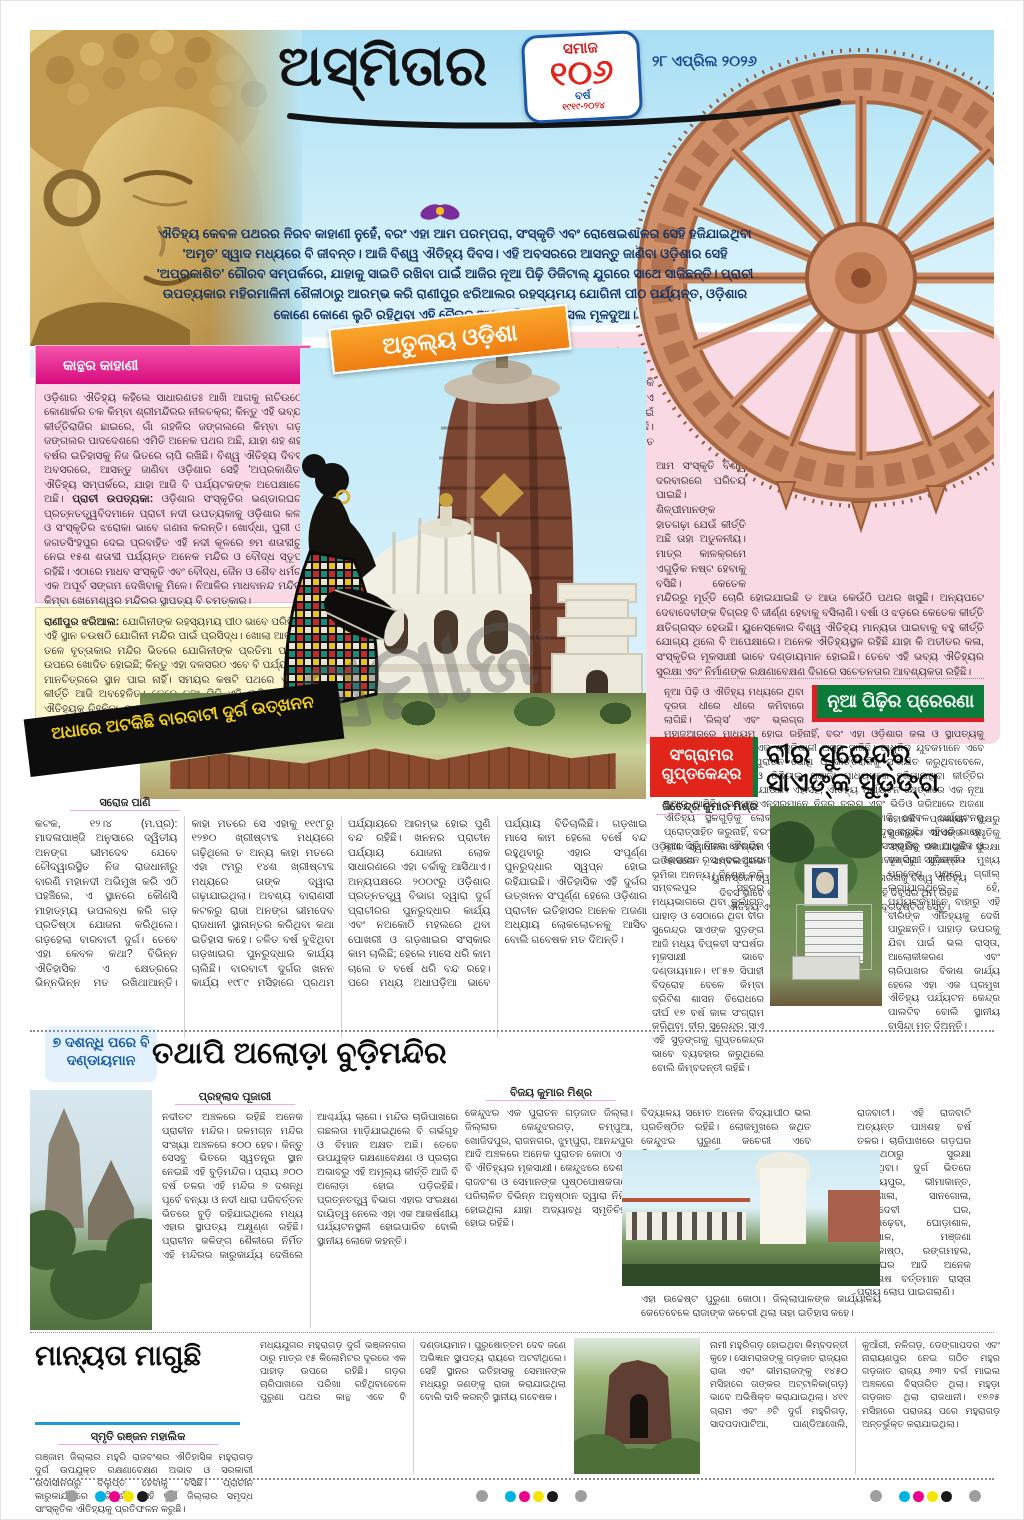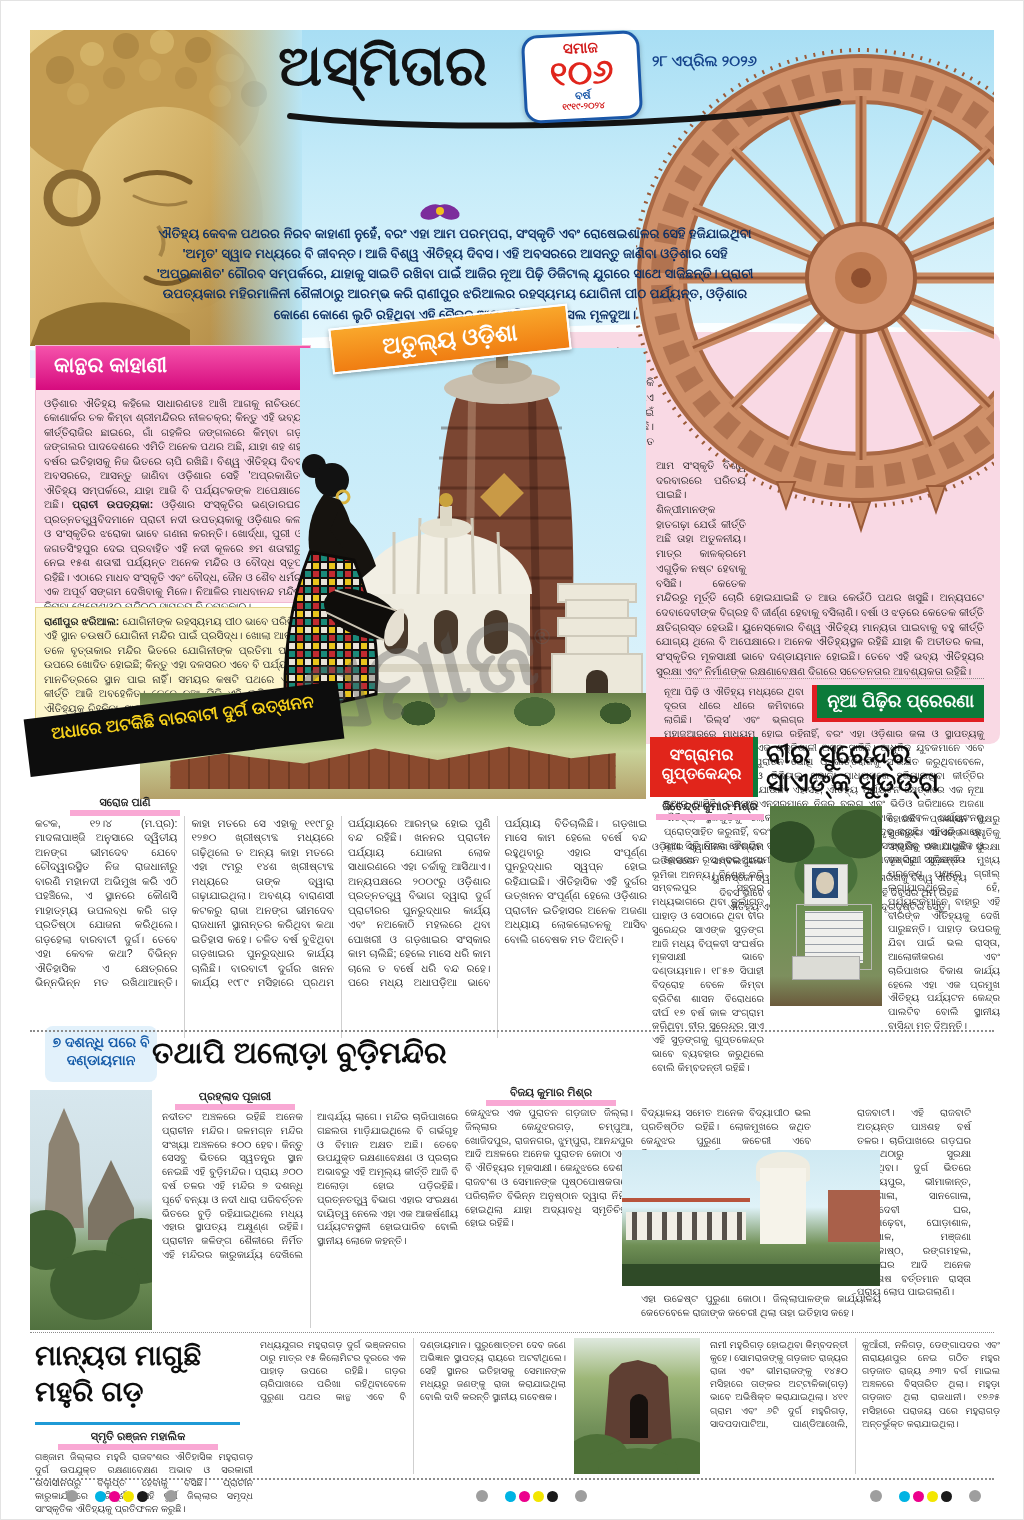--- a/index.html
+++ b/index.html
@@ -25,22 +25,22 @@
   .badge .yr{color:#d11a1a;font-weight:700;font-size:9px;line-height:1.2;}
   .mh-date{left:652px;top:52px;z-index:8;color:#16448c;font-size:15px;font-weight:700;}
   .flower{left:418px;top:200px;width:44px;height:24px;z-index:7;}
   .intro{left:152px;top:224px;width:606px;z-index:7;color:#0e2f63;font-size:13px;line-height:1.55;
      font-weight:600;text-align:center;}
   
   .statue{left:30px;top:30px;width:272px;height:316px;z-index:3;}
   .wheel{left:636px;top:30px;width:358px;height:545px;z-index:6;overflow:hidden;pointer-events:none;}
   
   .kantha{left:35px;top:345px;width:276px;height:258px;z-index:4;background:#fbd9e6;border:1px solid #f1b9d2;box-sizing:border-box;}
-  .kantha-bar{height:44px;background:linear-gradient(180deg,#f553ab,#d60b7e);color:#fff;font-weight:800;
-     font-size:21px;line-height:38px;padding-left:18px;}
+  .kantha-bar{height:38px;background:linear-gradient(180deg,#f553ab,#d60b7e);color:#fff;font-weight:800;
+     font-size:14px;line-height:38px;padding-left:27px;}
   .kantha .bt{padding:6px 8px 4px 8px;}
   .kantha-yellow{left:35px;top:607px;width:276px;height:133px;z-index:4;background:#fdf6cd;border:1px solid #e3d489;
      box-sizing:border-box;padding:6px 8px;}
   .lead{font-weight:800;}
   
   .atulya{left:318px;top:332px;width:682px;height:412px;z-index:4;background:#f9d9e4;
      border-radius:120px 10px 10px 60px;box-sizing:border-box;padding:14px 16px 10px 16px;}
   .sp-a{float:left;width:250px;height:42px;}
   .sp-b{float:left;clear:left;width:322px;height:352px;}
   .sp-c{float:right;width:330px;height:112px;}
@@ -69,21 +69,21 @@
      background:radial-gradient(26px 20px at 12% 60%,#3c5a2d 60%,transparent 61%),radial-gradient(30px 22px at 32% 55%,#49683a 60%,transparent 61%),radial-gradient(28px 20px at 55% 60%,#3c5a2d 60%,transparent 61%),radial-gradient(34px 24px at 78% 55%,#4a6a38 60%,transparent 61%),radial-gradient(26px 18px at 94% 60%,#3c5a2d 60%,transparent 61%);}
   .fp-bricks{position:absolute;left:6%;top:52px;width:88%;height:44px;
      background:repeating-linear-gradient(90deg,#8a4a2e 0 18px,#6d3a22 18px 20px),repeating-linear-gradient(180deg,rgba(0,0,0,0) 0 9px,rgba(0,0,0,.35) 9px 11px);
      clip-path:polygon(0 38%,12% 20%,30% 42%,46% 8%,60% 34%,76% 4%,90% 30%,100% 18%,100% 100%,0 100%);}
   .black-banner{left:26px;top:700px;width:316px;height:58px;z-index:9;transform:rotate(-7deg);
      background:#0d0d0d;color:#f7d21c;font-weight:800;font-size:17px;text-align:center;
      padding:8px 6px;box-sizing:border-box;line-height:1.2;}
   .big-hl{left:248px;top:748px;width:410px;z-index:9;font-size:37px;font-weight:800;color:#000;line-height:1.05;
      text-shadow:-2px -2px 0 #fff,2px -2px 0 #fff,-2px 2px 0 #fff,2px 2px 0 #fff,0 2px 0 #fff,0 -2px 0 #fff,2px 0 0 #fff,-2px 0 0 #fff,0 4px 7px rgba(0,0,0,.45);}
   .byline{display:block;font-weight:800;font-size:11px;color:#222;text-align:center;
-     border-bottom:6px solid #f9a8d4;padding-bottom:1px;}
+     border-bottom:1px solid #f9a8d4;padding-bottom:1px;}
   .garkhai-byline{left:70px;top:796px;width:110px;z-index:6;}
   .garkhai-cols{left:35px;top:816px;width:612px;height:222px;z-index:6;
      columns:4;column-gap:14px;column-rule:1px solid #cfcfcf;}
   .bt{font-size:10.5px;line-height:1.38;text-align:justify;color:#1d1d1d;}
   
   .red-label{left:650px;top:737px;width:108px;height:60px;z-index:6;background:#e1251b;color:#fff;
      font-weight:800;font-size:16px;line-height:1.2;text-align:center;padding-top:8px;box-sizing:border-box;
      border-right:5px solid #0c7a3a;}
   .sur-hl{left:766px;top:740px;width:236px;z-index:6;font-size:27px;font-weight:800;color:#0d0d0d;line-height:1.05;}
   .sur-byline{left:656px;top:800px;width:108px;z-index:6;}
@@ -416,21 +416,20 @@
       <div class="pp-dome"></div>
       <div class="pp-tower"></div>
     <div class="pp-red"></div>
       <div class="pp-hedge"></div>
   </div>
   <div class="abs keon-tail bt" style="font-size:10px">ଏହା ଉଚ୍ଚେଷ୍ଟ ପୁରୁଣା କୋଠା। ଜିଲ୍ଲାପାଳଙ୍କ କାର୍ଯ୍ୟାଳୟ କେତେବେଳେ ରାଜାଙ୍କ କଚେରୀ ଥିଲା ତାହା ଇତିହାସ କହେ।</div>
   <div class="abs keon-col3 bt" style="font-size:10px">ରାଜବାଟୀ। ଏହି ରାଜବାଟି ଅତ୍ୟନ୍ତ ପାଞ୍ଚଶହ ବର୍ଷ ତଳର। ଚାରିପାଖରେ ଗଡ଼ଘର ଚଉପଥଠାରୁ ସୁରକ୍ଷା ଦେଇଥିବା। ଦୁର୍ଗ ଭିତରେ ଅଦୃଶ୍ୟପୁର, ଭୀମାକାନ୍ତ, ବରଗୋଳା, ସାନଗୋଳା, ଦଣ୍ଡଦେବୀ ଘର, ଚାରିଶାଢ଼େବା, ଘୋଡ଼ାଶାଳ, ହାତୀଶାଳ, ମଞ୍ଜଣା ପ୍ରକୋଷ୍ଠ, ରଙ୍ଗମହଲ, ବିଚାରଘର ଆଦି ଅନେକ ଅବଶେଷ ବର୍ତ୍ତମାନ ରାସ୍ତା ପ୍ରାୟ ଲୋପ ପାଇଗଲାଣି।</div>
 
   <div class="abs mah-hl">
     <div>ମାନ୍ୟତା ମାଗୁଛି</div>
-    <div>ମହୁରି ଗଡ଼</div>
   </div>
   <div class="abs mah-rule"></div>
   <span class="abs byline mah-byline">ସ୍ମୃତି ରଞ୍ଜନ ମହାଲିକ</span>
   <div class="abs mah-intro bt">ଗଞ୍ଜାମ ଜିଲ୍ଲାର ମହୁରି ରାଜବଂଶର ଐତିହାସିକ ମହୁରାଗଡ଼ ଦୁର୍ଗ ଉପଯୁକ୍ତ ରକ୍ଷଣାବେକ୍ଷଣ ଅଭାବ ଓ ସରକାରୀ ଉଦାସୀନତାରୁ ବିଲୁପ୍ତ ହେବାକୁ ବସିଛି। ପ୍ରାଚୀନ କାରୁକାର୍ଯ୍ୟରେ ପରିପୂର୍ଣ୍ଣ ଏହି ଦୁର୍ଗ ଜିଲ୍ଲାର ସମୃଦ୍ଧ ସାଂସ୍କୃତିକ ଐତିହ୍ୟକୁ ପ୍ରତିଫଳନ କରୁଛି।</div>
   <div class="abs mah-left-cols bt" style="font-size:9.5px">ମଧ୍ୟଯୁଗର ମହୁରାଗଡ଼ ଦୁର୍ଗ ଭଞ୍ଜନଗର ଠାରୁ ମାତ୍ର ୧୫ କିଲୋମିଟର ଦୂରରେ ଏକ ପାହାଡ଼ ଉପରେ ରହିଛି। ଗଡ଼ର ଚାରିପାଖରେ ପରିଖା ରହିଥିବାବେଳେ ପୁରୁଣା ପଥର କାନ୍ଥ ଏବେ ବି ଦଣ୍ଡାୟମାନ। ପୁରୁଷୋତ୍ତମ ଦେବ ଜଣେ ଅଭିଜ୍ଞାନ ସ୍ଥାପତ୍ୟ ରାୟରେ ଅଟବୀଥିଲେ। ସେହି ସ୍ଥାନର ଇତିହାସକୁ ସେମାନଙ୍କ ମଧ୍ୟରୁ ଜଣଙ୍କୁ ରାଜା କରାଯାଇଥିଲା ବୋଲି ଦାବି କରନ୍ତି ସ୍ଥାନୀୟ ଗବେଷକ।</div>
   <div class="abs ruin-photo">
     <div class="rp-body"></div>
       <div class="rp-door"></div>
     <div class="rp-bush" style="left:-10px;top:96px;width:66px;height:52px"></div>
     <div class="rp-bush" style="left:70px;top:100px;width:72px;height:56px"></div>

